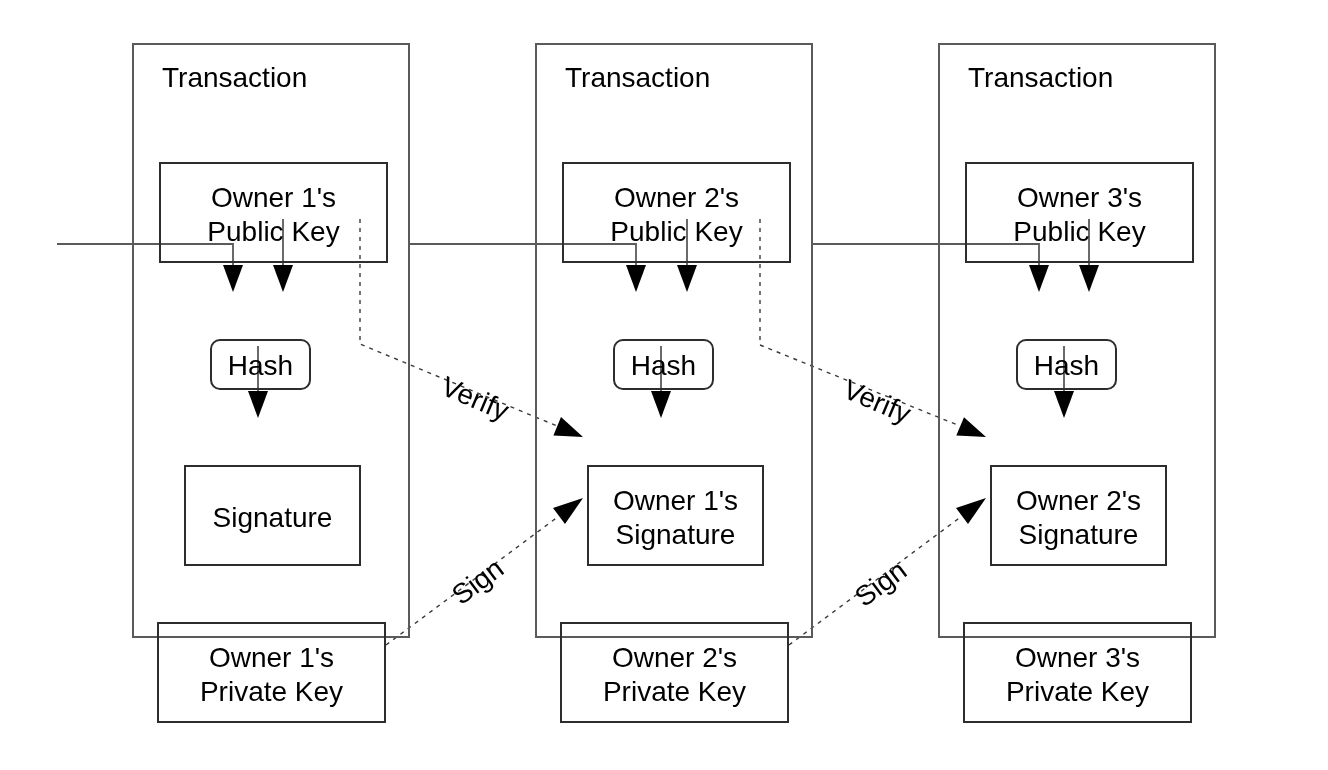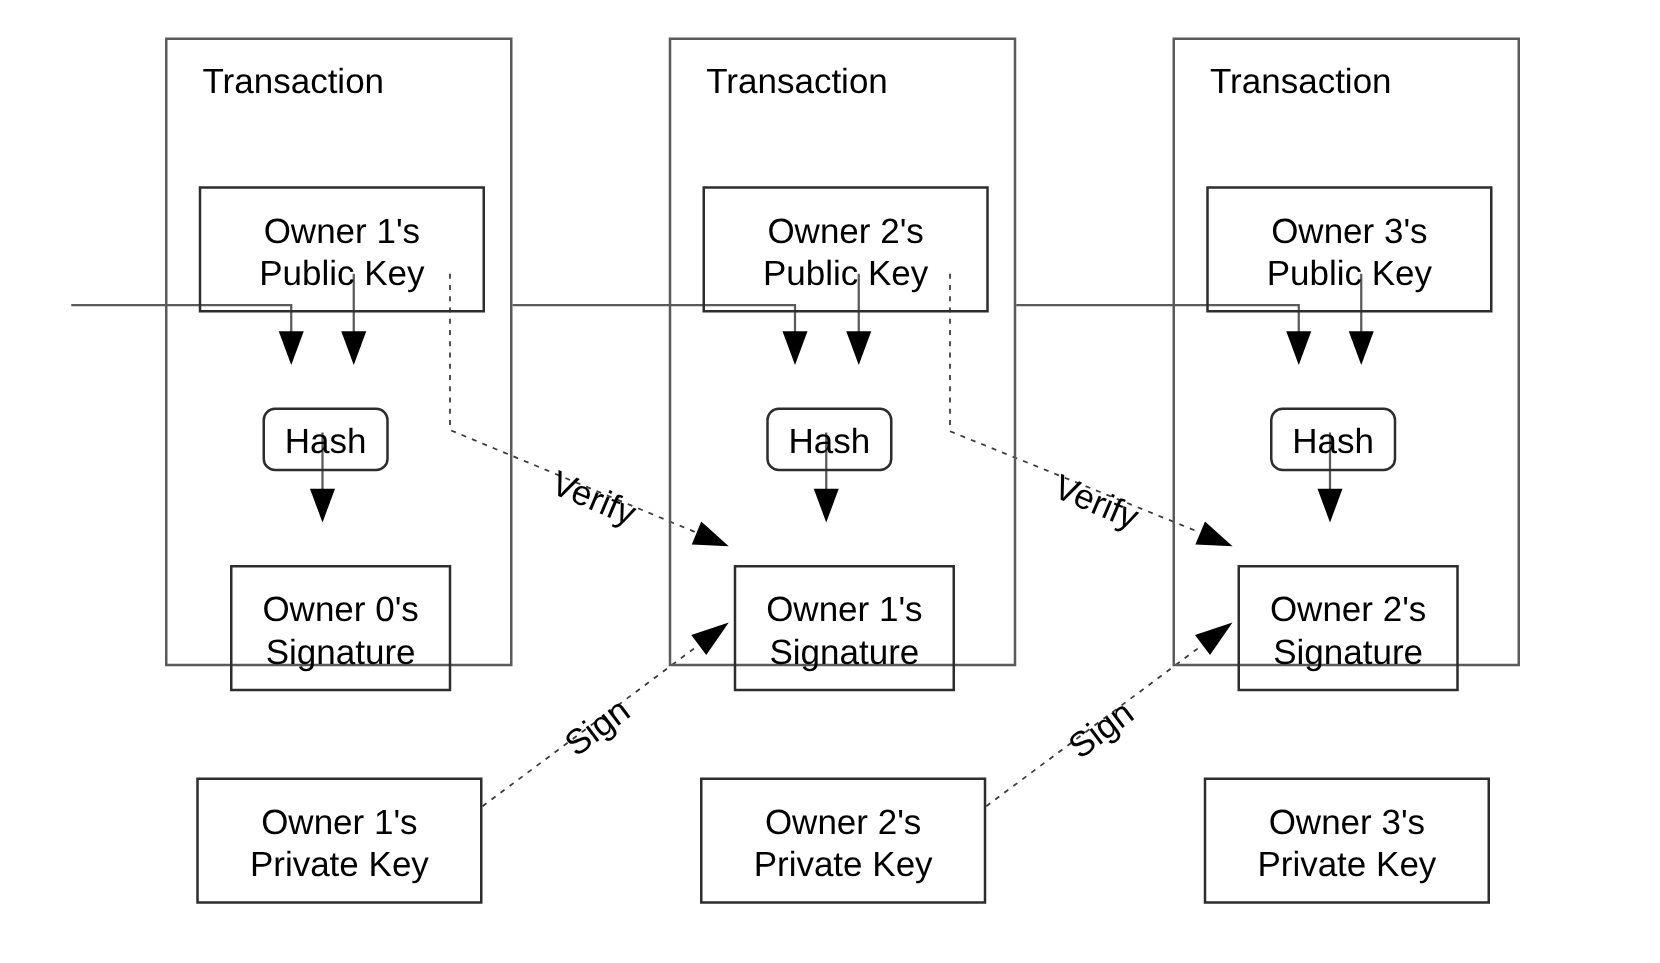--- a/index.html
+++ b/index.html
@@ -3,21 +3,21 @@
 <meta charset="utf-8">
 <style>
   html,body{margin:0;padding:0;background:#fff;}
   .canvas{
     position:relative;width:1328px;height:770px;background:#ffffff;
     font-family:"Liberation Sans","DejaVu Sans",sans-serif;color:#000;overflow:hidden;
   }
   .abs{position:absolute;}
   svg.wires{position:absolute;left:0;top:0;}
   .tx-box{
-    position:absolute;top:30px;width:278px;height:503px;
+    position:absolute;top:43px;width:278px;height:595px;
     border:2px solid #5a5a5a;box-sizing:border-box;background:transparent;
   }
   .tx-title{
     position:absolute;left:28px;top:16px;font-size:28px;line-height:34px;white-space:nowrap;
   }
   .inner-box{
     position:absolute;border:2px solid #2d2d2d;box-sizing:border-box;background:transparent;
     display:flex;flex-direction:column;align-items:center;justify-content:center;
     text-align:center;font-size:28px;line-height:34px;padding-top:4px;
   }
@@ -99,21 +99,20 @@
   <div class="tx-box" style="left:132px;">
     <div class="tx-title">Transaction</div>
     <div class="inner-box pk-box">
       <span>Owner 1's</span>
       <span>Public Key</span>
     </div>
     <div class="inner-box hash-box">
       <span>Hash</span>
     </div>
     <div class="inner-box sig-box">
-      <span>Owner 0's</span>
       <span>Signature</span>
     </div>
   </div>
 
   <div class="tx-box" style="left:535px;">
     <div class="tx-title">Transaction</div>
     <div class="inner-box pk-box">
       <span>Owner 2's</span>
       <span>Public Key</span>
     </div>

